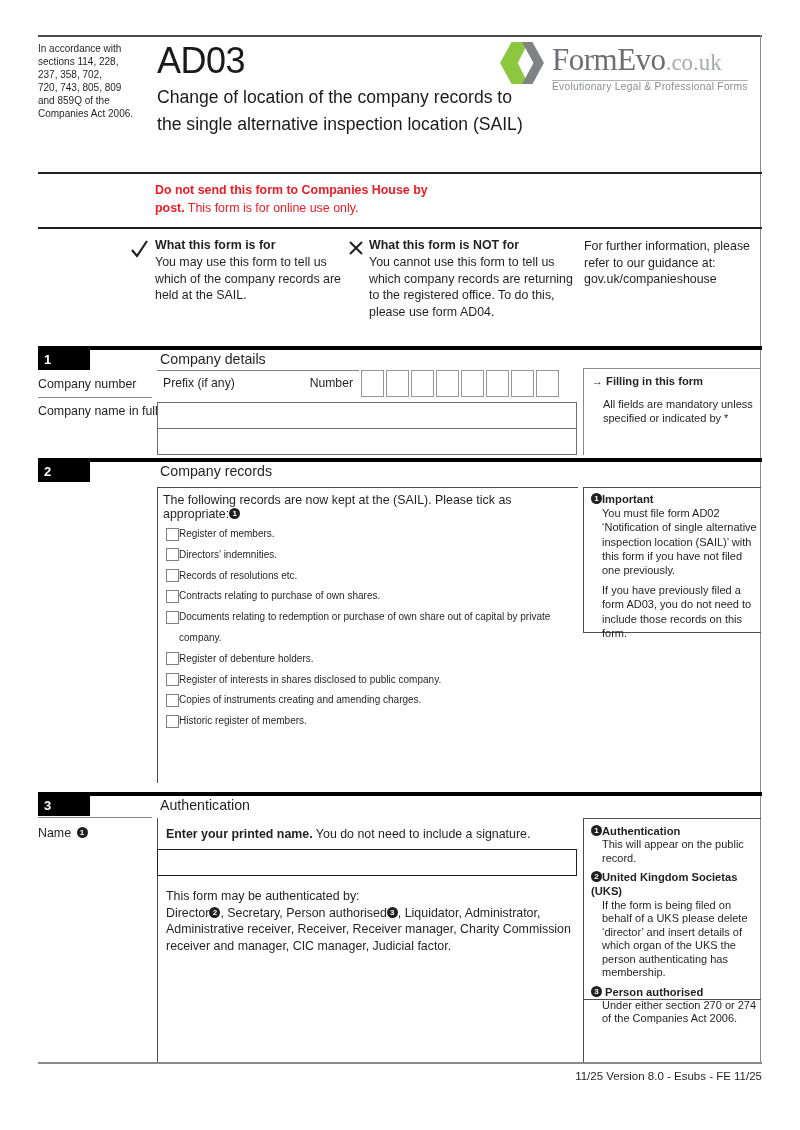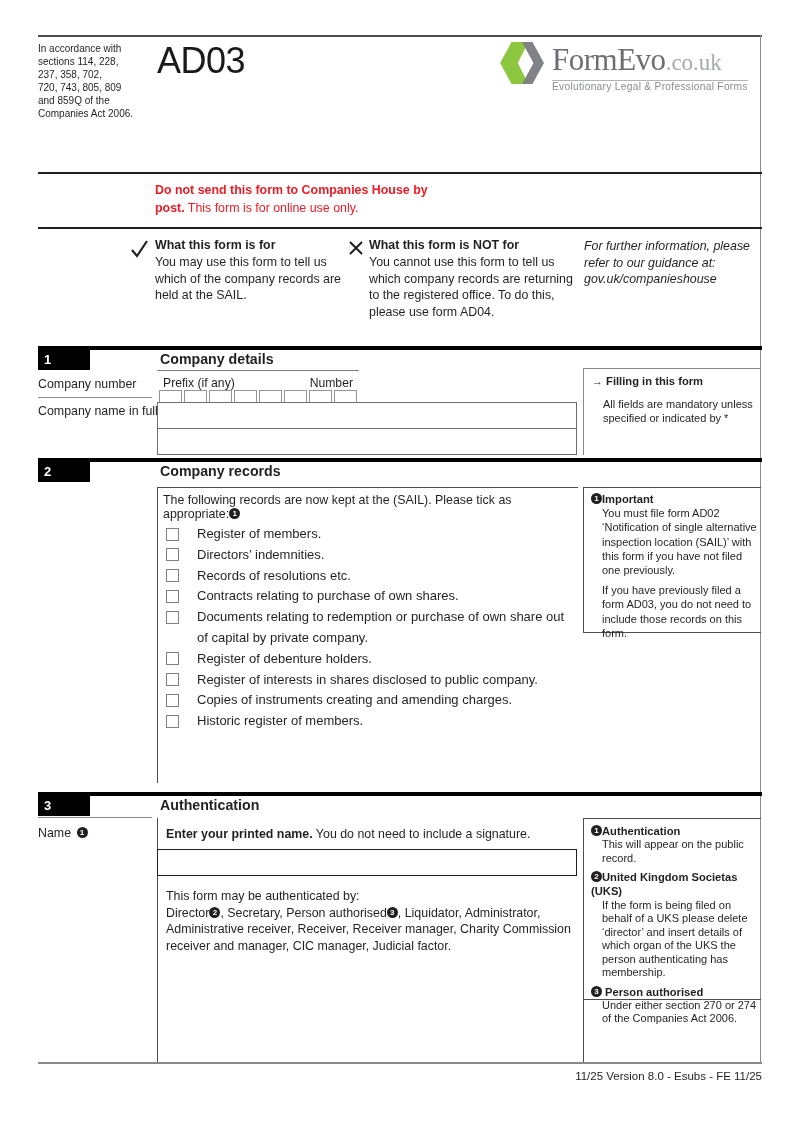--- a/index.html
+++ b/index.html
@@ -19,37 +19,37 @@
   .logo-tagline{border-top:1.5px solid #b1b3b6;margin-top:2px;padding-top:0;
                 font-size:10.2px;color:#8a8c8f;letter-spacing:0.3px;white-space:nowrap;}
   .notice{font-size:12.4px;line-height:17.5px;color:#ed1c24;}
   .b{font-weight:bold;}
   .info-title{font-size:12.4px;font-weight:bold;margin-bottom:2px;}
   .info-body{font-size:12.4px;line-height:16.6px;}
   .pre{white-space:pre-line;}
   .secbar{position:absolute;left:38px;width:724px;height:3.5px;background:#000;}
   .numbox{position:absolute;left:38px;width:52px;height:20px;background:#000;color:#fff;
           font-size:13px;font-weight:bold;display:flex;align-items:center;padding-left:6px;box-sizing:border-box;}
-  .sec-title{position:absolute;left:160px;font-size:14.2px;font-weight:bold;}
+  .sec-title{position:absolute;left:160px;font-size:14.2px;font-weight:normal;}
   .lbl{font-size:12.4px;white-space:nowrap;}
-  .pn-row{position:absolute;left:157px;top:370px;width:424px;height:29px;display:flex;flex-direction:column;}
+  .pn-row{position:absolute;left:157px;top:370px;width:424px;height:29px;display:flex;}
   .pn-left{width:202px;border-top:1px solid #808080;display:flex;justify-content:space-between;
            padding:5px 6px 0 6px;box-sizing:border-box;font-size:12.2px;}
   .cells{display:flex;gap:2px;margin-left:2px;}
   .cell{width:23px;height:27px;border:1px solid #939598;box-sizing:border-box;background:#fff;}
   .namebox{position:absolute;left:157px;width:420px;height:27px;border:1px solid #6d6e71;box-sizing:border-box;background:#fff;}
   .sb-text{position:absolute;font-size:11px;line-height:14.2px;}
   .sb-title{font-size:11.2px;font-weight:bold;text-align:center;}
   .mk{display:inline-block;width:11px;height:11px;border-radius:50%;background:#231f20;color:#fff;
       font-size:8px;font-weight:bold;line-height:11px;text-align:center;vertical-align:2px;}
   .chk-list{margin-top:3px;}
   .chk-row{display:flex;align-items:flex-start;}
   .chk{width:13px;height:13px;border:1px solid #808080;box-sizing:border-box;background:#fff;
        margin:3.5px 0 0 3px;flex:none;}
-  .chk-label{margin-left:18px;width:378px;font-size:13px;line-height:20.8px;}
+  .chk-label{width:378px;font-size:10px;line-height:20.8px;}
   .intro{font-size:12.4px;}
   .auth-text{font-size:12.4px;line-height:16.6px;}
   .footer{font-size:11.5px;text-align:right;}
   .note{margin-bottom:5px;}
   .note-body{font-size:11px;line-height:13.5px;}
 </style>
 </head>
 <body>
 
 <div class="page">
@@ -57,20 +57,24 @@
   <div class="hline" style="left:38px;top:35px;width:724px;height:1.5px;"></div>
   <div class="vline gray" style="left:760px;top:35px;height:1028px;"></div>
 
   <div class="abs act-ref" style="left:38px;top:42px;width:114px;">In accordance with
 sections 114, 228,
 237, 358, 702,
 720, 743, 805, 809
 and 859Q of the
 Companies Act 2006.</div>
   <div class="abs form-code" style="left:157px;top:40px;">AD03</div>
+  <div class="abs form-title" style="left:157px;top:84px;width:420px;">
+    <span>Change of location of the company records to</span><br>
+    <span>the single alternative inspection location (SAIL)</span>
+  </div>
   <div class="abs logo" style="left:499px;top:42px;">
     <svg width="46" height="42" viewBox="0 0 44 40">
       <polygon points="12,0 28,0 18,20 28,40 12,40 1,20" fill="#8dc63f"></polygon>
       <polygon points="32,0 43,20 32,40 22,40 33,20 22,0" fill="#808285"></polygon>
     </svg>
     <div>
       <div class="logo-word">
         <span class="logo-brand">FormEvo</span><span class="logo-tld">.co.uk</span>
       </div>
       <div class="logo-tagline">Evolutionary Legal &amp; Professional Forms</div>
@@ -90,21 +94,21 @@
     <div class="info-title">What this form is for</div>
     <div class="info-body">You may use this form to tell us which of the company records are held at the SAIL.</div>
   </div>
   <svg class="abs" style="left:348px;top:240px;" width="16" height="16" viewBox="0 0 16 16">
     <path d="M2 2 L14 14 M14 2 L2 14" fill="none" stroke="#231f20" stroke-width="2"></path>
   </svg>
   <div class="abs" style="left:369px;top:238px;width:212px;">
     <div class="info-title">What this form is NOT for</div>
     <div class="info-body">You cannot use this form to tell us which company records are returning to the registered office. To do this, please use form AD04.</div>
   </div>
-  <div class="abs info-body pre" style="left:584px;top:238px;width:178px;font-style:italic;">For further information, please
+  <div class="abs info-body pre" style="left:584px;top:238px;width:178px;">For further information, please
 refer to our guidance at:
 gov.uk/companieshouse</div>
 
   <div class="secbar" style="top:346px;"></div>
   <div class="numbox" style="top:349.5px;">1</div>
   <div class="sec-title" style="top:351px;">Company details</div>
 
   <div class="abs lbl" style="left:38px;top:377px;">Company number</div>
   <div class="hline gray" style="left:38px;top:397px;width:114px;"></div>
 

